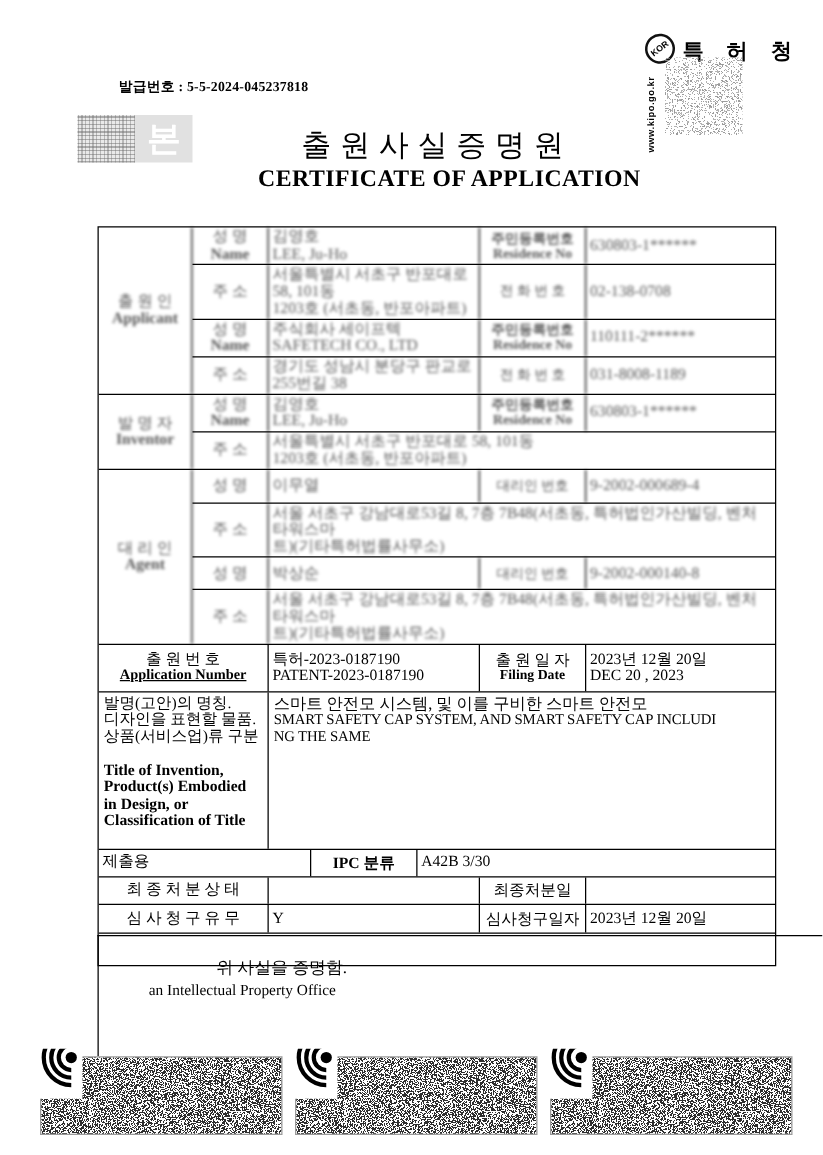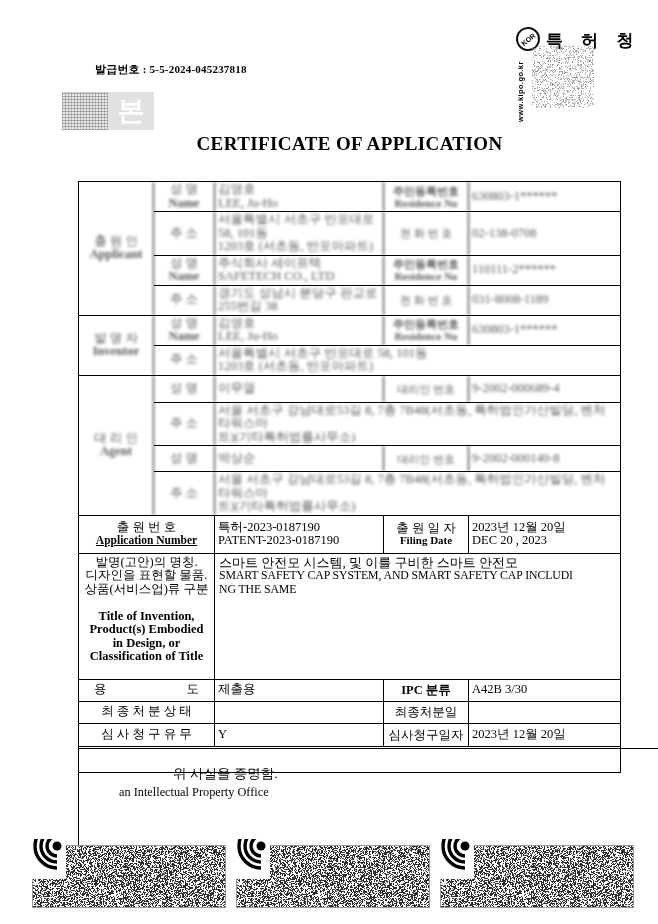--- a/index.html
+++ b/index.html
@@ -16,21 +16,21 @@
     display:flex;align-items:center;justify-content:center;}
   .kipo{position:absolute;left:512px;top:26px;width:136px;height:94px;}
   .kor{position:absolute;left:4px;top:1px;width:20px;height:20px;border:2px solid #111;border-radius:50%;
     display:flex;align-items:center;justify-content:center;transform:rotate(-38deg);
     font-family:"Liberation Sans",sans-serif;font-size:7px;font-weight:bold;letter-spacing:0;}
   .kipo-agency{position:absolute;left:34px;top:3px;font-size:17px;font-weight:bold;letter-spacing:7px;white-space:nowrap;}
   .kipo-url{position:absolute;left:4px;top:24px;height:72px;writing-mode:vertical-rl;transform:rotate(180deg);
     font-family:"Liberation Sans",sans-serif;font-size:7.5px;font-weight:bold;letter-spacing:.4px;}
   .kipo-noise{position:absolute;left:20px;top:20px;width:62px;height:62px;}
   .title-ko{position:absolute;left:78px;top:100px;width:543px;text-align:center;font-size:24px;letter-spacing:7px;}
-  .title-en{position:absolute;left:78px;top:133px;width:543px;text-align:center;font-size:19px;font-weight:bold;letter-spacing:.4px;}
+  .title-en{position:absolute;left:88px;top:133px;width:543px;text-align:center;font-size:19px;font-weight:bold;letter-spacing:.4px;}
 
   
   .tbl{position:absolute;left:78px;top:181px;width:543px;border:1px solid #000;box-sizing:border-box;
        font-size:12.5px;line-height:13.5px;}
   .sec{display:flex;border-bottom:1px solid #000;}
   .seclab{width:74px;border-right:1px solid #000;display:flex;flex-direction:column;
           align-items:center;justify-content:center;text-align:center;}
   .rows{flex:1;min-width:0;}
   .r{display:flex;box-sizing:border-box;}
   .r + .r{border-top:1px solid #000;}
@@ -104,20 +104,21 @@
     <div class="kor">KOR</div>
     <div class="kipo-agency">특 허 청</div>
     <div class="kipo-url">www.kipo.go.kr</div>
     <div class="kipo-noise">
       <svg width="62" height="62">
           <rect width="62" height="62" filter="url(#gn)"></rect>
         </svg>
     </div>
   </div>
 
+  <div class="title-ko">출원사실증명원</div>
   <div class="title-en">CERTIFICATE OF APPLICATION</div>
 
   <div class="tbl">
 
     <div class="sec">
       <div class="seclab rd">
         <span>출 원 인</span>
         <span class="b">Applicant</span>
       </div>
       <div class="rows">
@@ -290,41 +291,38 @@
           <span style="font-size:12.5px">출 원 일 자</span>
           <span class="b">Filing Date</span>
         </div>
       <div class="c rv">
           <span>2023년 12월 20일</span>
           <span>DEC 20 , 2023</span>
         </div>
     </div>
 
     <div class="row4 he">
-      <div class="c lab top" style="align-items:center;text-align:left;padding:2px 4px;">
+      <div class="c lab top" style="align-items:flex-start;text-align:left;padding:2px 4px;">
         <span>발명(고안)의 명칭.</span>
         <span>디자인을 표현할 물품.</span>
         <span>상품(서비스업)류 구분</span>
         <span>&nbsp;</span>
         <span class="b">Title of Invention,</span>
         <span class="b">Product(s) Embodied</span>
         <span class="b">in Design, or</span>
         <span class="b">Classification of Title</span>
       </div>
       <div class="c spanv top" style="padding:2px 4px;">
         <span style="font-size:13px">스마트 안전모 시스템, 및 이를 구비한 스마트 안전모</span>
         <span class="encap nowrap">SMART SAFETY CAP SYSTEM, AND SMART SAFETY CAP INCLUDI</span>
         <span class="encap">NG THE SAME</span>
       </div>
     </div>
 
     <div class="row4 hf">
-      <div class="c lab">
-          <span class="spread">용 도</span>
-        </div>
       <div class="c val">
           <span>제출용</span>
         </div>
       <div class="c rl">
           <span class="b" style="font-size:12.5px">IPC 분류</span>
         </div>
       <div class="c rv">
           <span>A42B 3/30</span>
         </div>
     </div>

